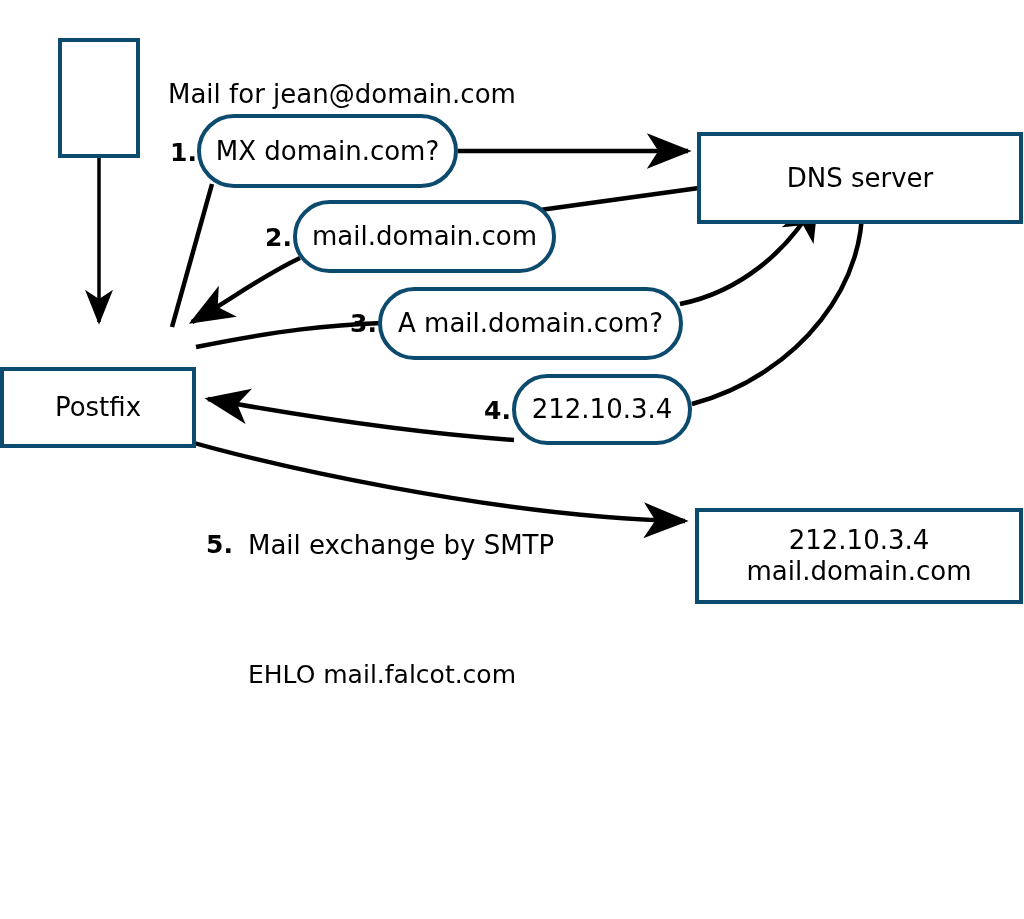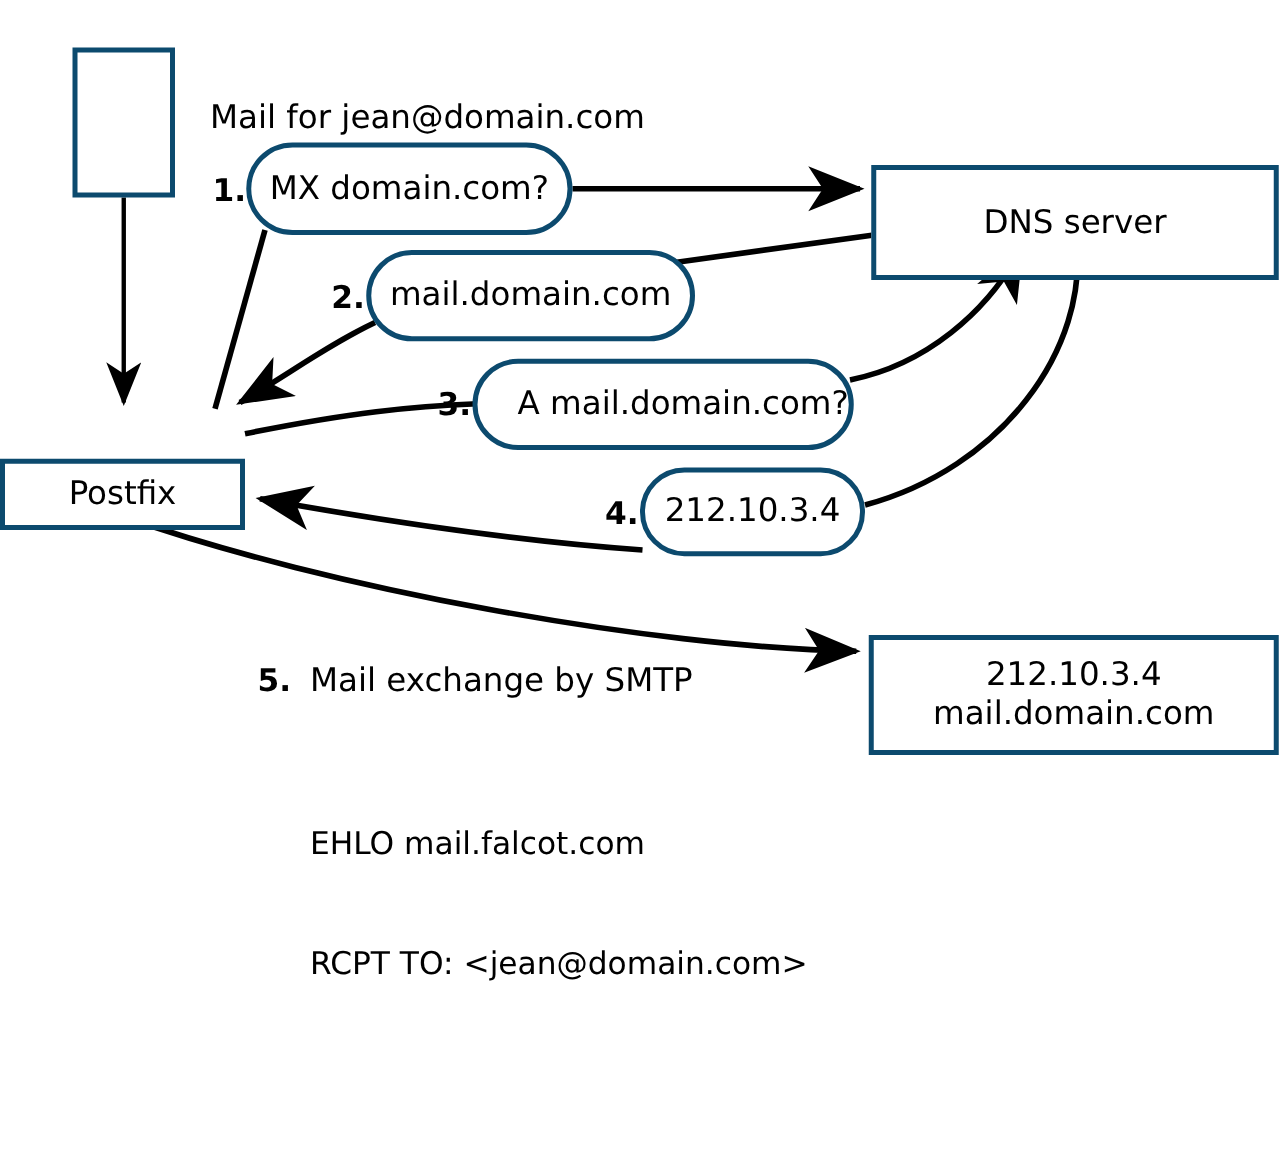--- a/index.html
+++ b/index.html
@@ -93,21 +93,21 @@
 
   <path d="M101,414 C260,470 520,518 685,521" stroke="#000000" stroke-width="4.5" fill="none" marker-end="url(#arrowhead)"></path>
 </svg>
 
 <div class="node rect" style="left:58px; top:2px; width:82px; height:120px;">
   <span class="node-label"></span>
 </div>
 
 <div class="free-text" style="left:168px; top:44px;margin-top:35px;">Mail for jean@domain.com</div>
 
-<div class="node rect" style="left:0px; top:331px; width:196px; height:57px;text-align:center;">
+<div class="node rect" style="left:0px; top:331px; width:196px; height:81px;text-align:center;">
   <span class="node-label">Postfix</span>
 </div>
 
 <div class="node rect" style="left:697px; top:96px; width:326px; height:92px;">
   <span class="node-label">DNS server</span>
 </div>
 
 <div class="node rect" style="left:695px; top:472px; width:328px; height:96px; flex-direction:column; justify-content:center;">
   <span class="node-label">212.10.3.4</span>
   <span class="node-label">mail.domain.com</span>
@@ -117,35 +117,34 @@
 <div class="node pill" style="left:197px; top:114px; width:261px; height:74px;">
   <span class="node-label">MX domain.com?</span>
 </div>
 
 <div class="step-num" style="left:265px; top:224px;">2.</div>
 <div class="node pill" style="left:293px; top:200px; width:263px; height:73px;">
   <span class="node-label">mail.domain.com</span>
 </div>
 
 <div class="step-num" style="left:350px; top:310px;">3.</div>
-<div class="node pill" style="left:378px; top:287px; width:305px; height:73px;justify-content:flex-end;">
+<div class="node pill" style="left:378px; top:287px; width:305px; height:73px;">
   <span class="node-label">A mail.domain.com?</span>
 </div>
 
 <div class="step-num" style="left:484px; top:397px;">4.</div>
 <div class="node pill" style="left:512px; top:374px; width:180px; height:71px;">
   <span class="node-label">212.10.3.4</span>
 </div>
 
 <div class="step-num" style="left:206px; top:531px;">5.</div>
 <div class="free-text" style="left:248px; top:530px;">Mail exchange by SMTP</div>
 
 <div class="transcript" style="left:248px; top:595px;">
   <div>EHLO mail.falcot.com</div>
-  <div>RCPT TO: &lt;jean@domain.com&gt;</div>
   
   
   
   
   
   
   
 </div>
 
 </body></html>

